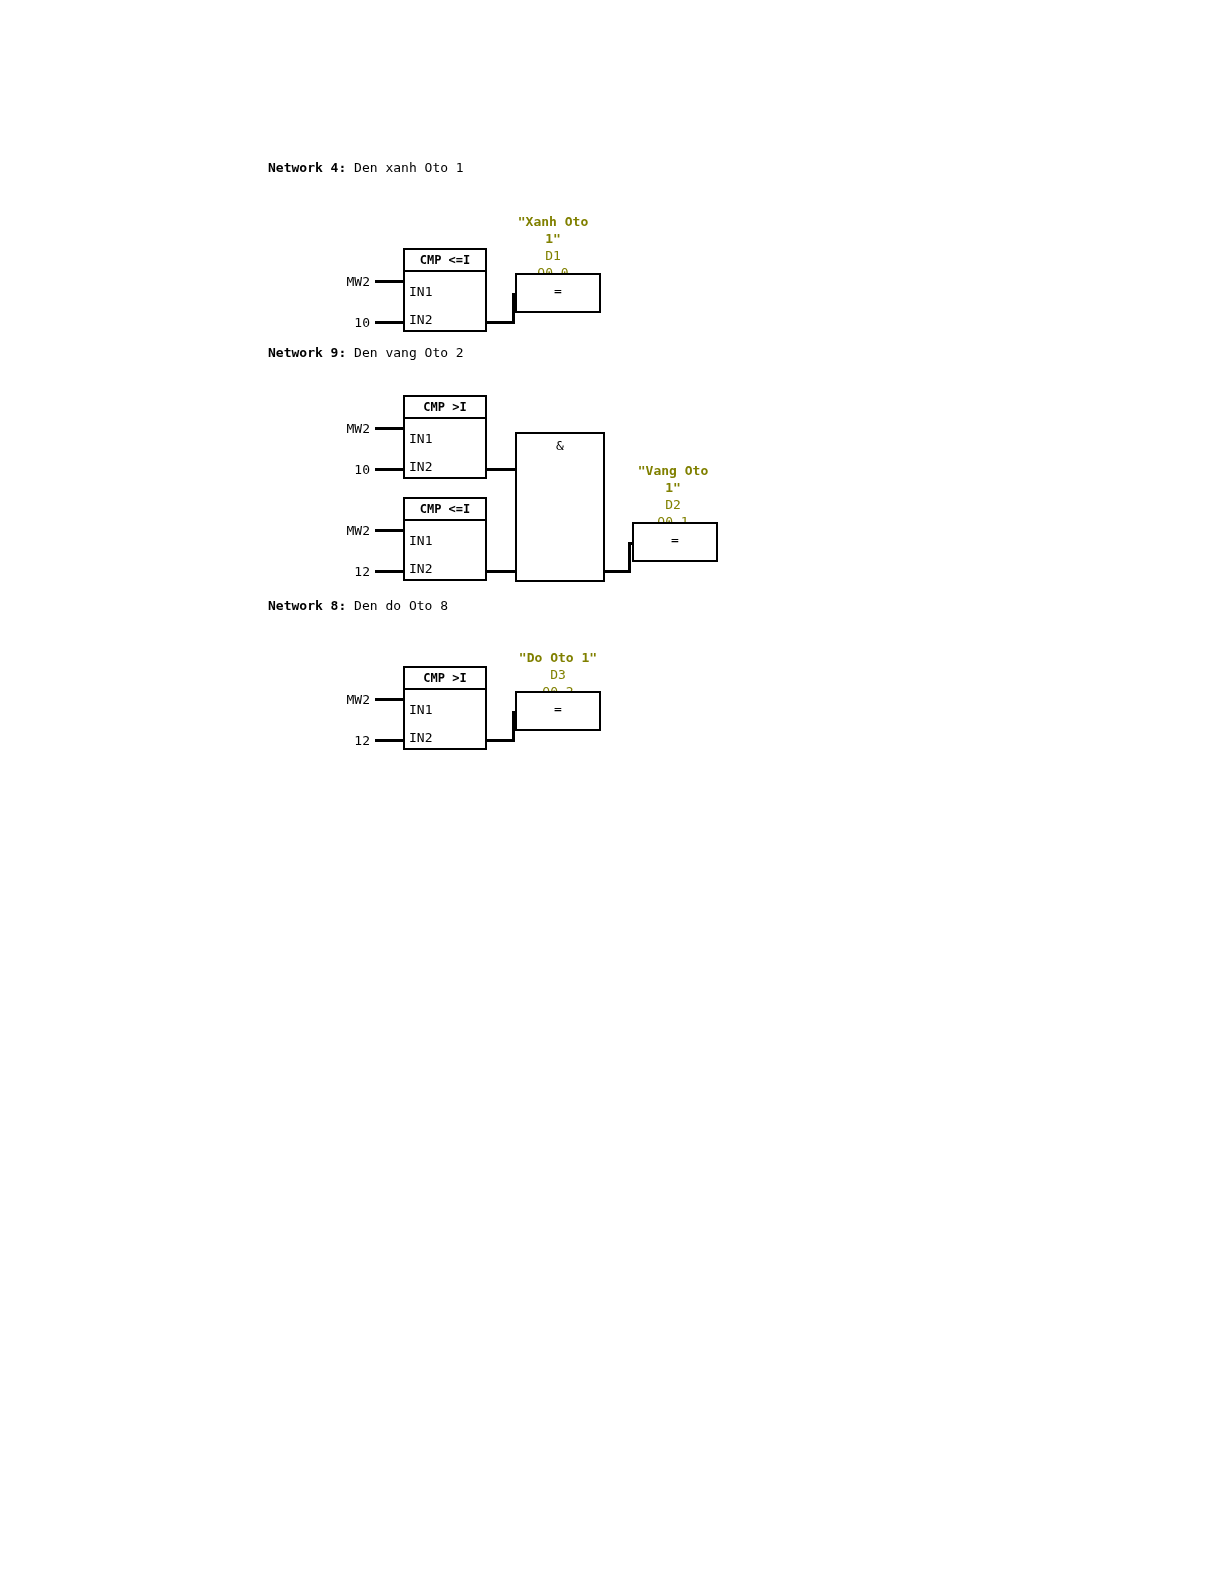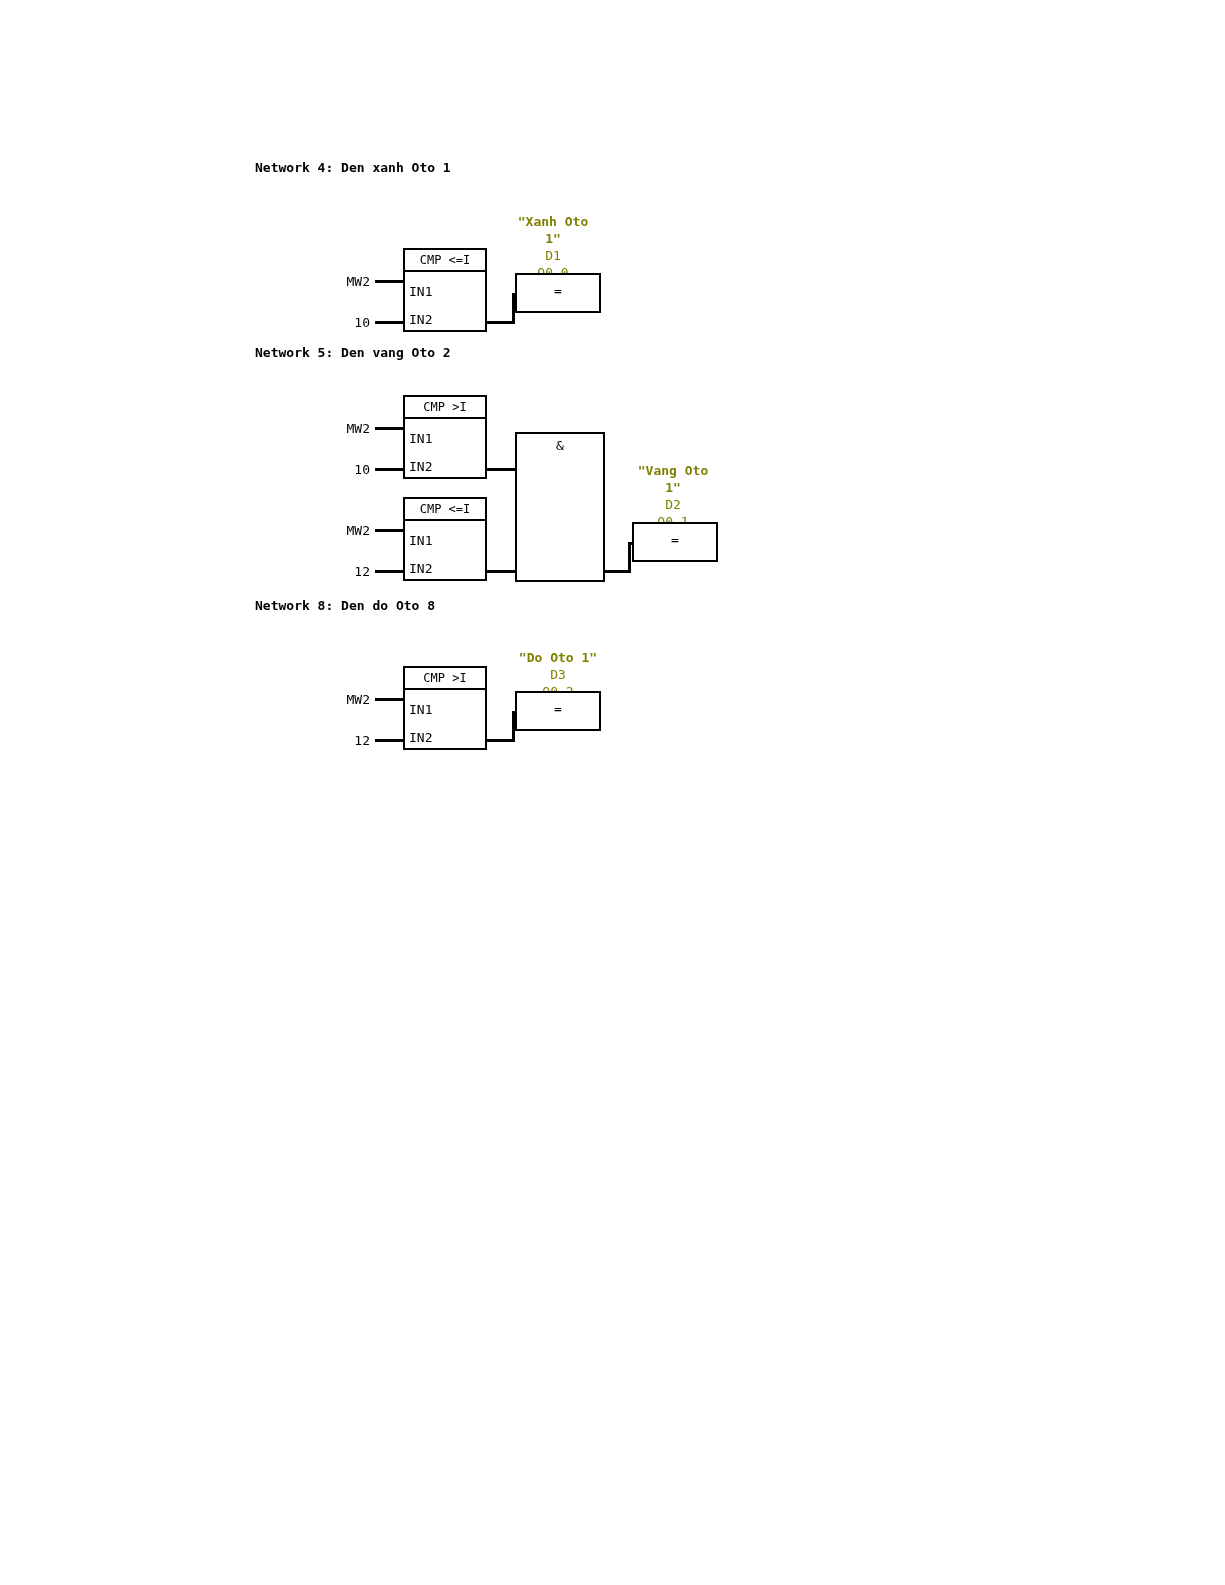--- a/index.html
+++ b/index.html
@@ -31,26 +31,27 @@
   }
 
   .nw-title {
     font-family: "DejaVu Sans Mono", monospace;
     font-size: 13px;
     white-space: nowrap;
     letter-spacing: 0px;
   }
   .nw-title .lbl {
     font-weight: bold;
+    margin-left: 13px;
   }
   .nw-title .sep {
     font-weight: bold;
   }
   .nw-title .desc {
-    font-weight: bold;
+    font-weight: normal;
   }
 
   .diagram {
     position: relative;
   }
 
   
   .cmp {
     position: absolute;
     border: 2px solid #000;
@@ -63,20 +64,21 @@
     position: absolute;
     left: 0; top: 0;
     width: 100%;
     height: 22px;
     border-bottom: 2px solid #000;
     box-sizing: border-box;
     font-size: 12px;
     text-align: center;
     line-height: 20px;
     white-space: nowrap;
+    font-weight: bold;
   }
   .cmp .in1 {
     position: absolute;
     left: 4px;
     top: 26px;
     font-size: 13px;
     margin-top: 8px;
   }
   .cmp .in2 {
     position: absolute;
@@ -189,21 +191,21 @@
       <div class="wire h" style="left:257px; top:118px; width:4px;"></div>
 
       <div class="coilbox" style="left:260px; top:98px;">
         <div class="eq">=</div>
       </div>
     </div>
   </div>
 
   <div class="network" style="top:345px;">
     <div class="nw-title">
-      <span class="lbl">Network 5</span><span class="sep">:</span>
+      <span class="lbl">Network 9</span><span class="sep">:</span>
       <span class="desc">Den vang Oto 2</span>
     </div>
 
     <div class="diagram" style="width:520px;height:240px;">
 
       <div class="cmp" style="left:148px; top:35px;">
         <div class="cmp-head">CMP &gt;I</div>
         <div class="in1">IN1</div>
         <div class="in2">IN2</div>
       </div>

